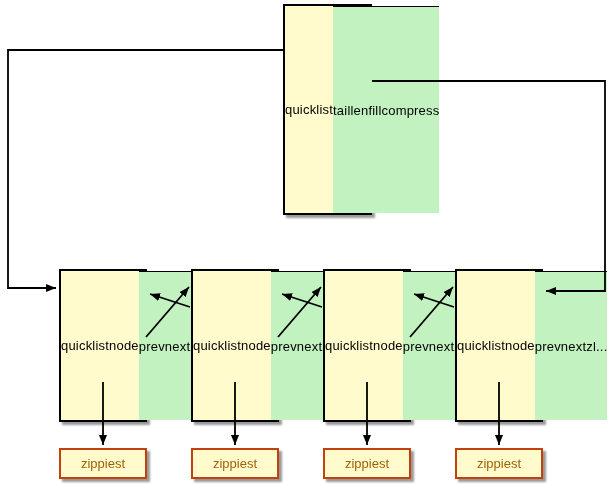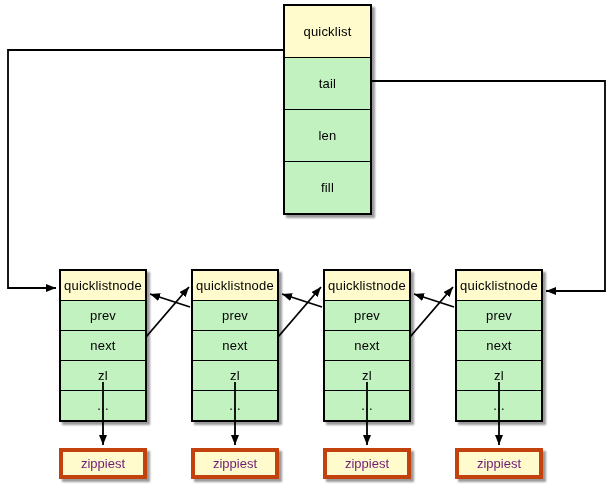--- a/index.html
+++ b/index.html
@@ -11,46 +11,46 @@
     overflow:hidden;
   }
   .canvas{
     position:absolute;left:0;top:0;width:616px;height:496px;background:#ffffff;
   }
   .struct{
     position:absolute;
     box-sizing:border-box;
     border:2px solid #000000;
     display:flex;
-    flex-direction:column;
+    flex-direction:row;
     box-shadow:3px 3px 2px rgba(0,0,0,0.40);
     background:#c3f2c1;
   }
   .row{
     flex:1;
     display:flex;
     align-items:center;
     justify-content:center;
     font-size:13px;
     color:#000000;
     letter-spacing:0.2px;
     background:#c3f2c1;
   }
   .row + .row{ border-top:1.5px solid #000000; }
   .row.hdr{ background:#fffbcd; }
   .zipbox{
     position:absolute;
     box-sizing:border-box;
-    border:4px solid #c2410c;
+    border:2px solid #c2410c;
     background:#fffbcd;
     display:flex;
     align-items:center;
     justify-content:center;
     font-size:13px;
-    color:#701a75;
+    color:#a16207;
     box-shadow:3px 3px 2px rgba(0,0,0,0.40);
   }
   
   .quicklist{ left:283px; top:4px;  width:89px; height:211px; }
   .node{ top:260px; width:88px; height:153px;margin-top:9px; }
   .node.n0{ left:59px; }  .node.n1{ left:191px; }
   .node.n2{ left:323px; } .node.n3{ left:455px; }
   .zipbox{ top:448px; width:88px; height:31px; }
   .zipbox.z0{ left:59px; }  .zipbox.z1{ left:191px; }
   .zipbox.z2{ left:323px; } .zipbox.z3{ left:455px; }
@@ -67,20 +67,21 @@
 </head>
 <body>
 
 <div class="canvas">
 
   <div class="struct quicklist">
     <div class="row hdr">quicklist</div>
     <div class="row">tail</div>
     <div class="row">len</div>
     <div class="row">fill</div>
+    <div class="row">compress</div>
   </div>
 
   <div class="struct node n0">
     <div class="row hdr">quicklistnode</div>
     <div class="row">prev</div>
     <div class="row">next</div>
     <div class="row">zl</div>
     <div class="row">...</div>
   </div>
 

